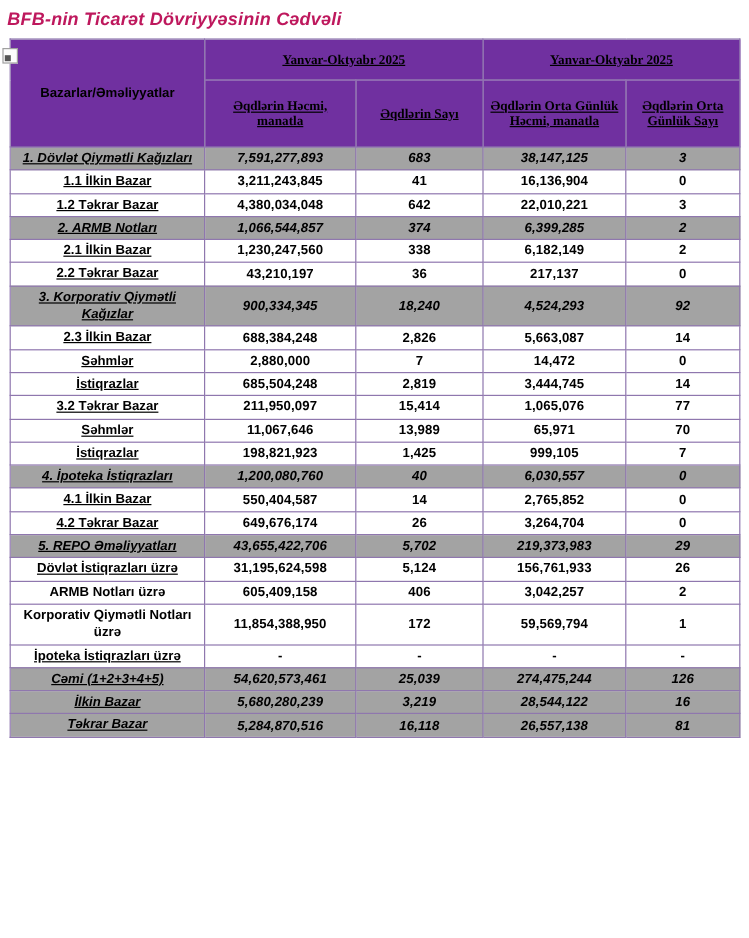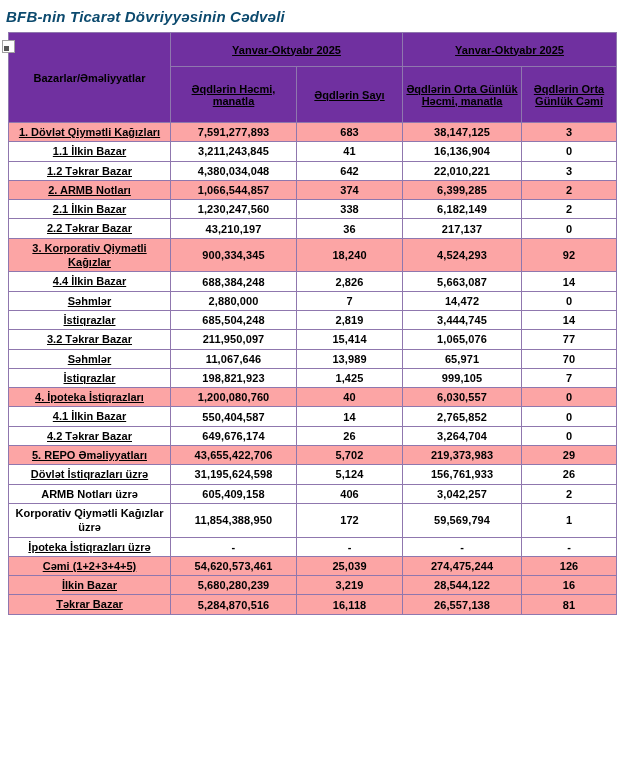--- a/index.html
+++ b/index.html
@@ -5,21 +5,21 @@
   * { box-sizing: border-box; }
   html, body {
     margin: 0; padding: 0;
     width: 624px; height: 782px;
     background: #ffffff;
     font-family: "Liberation Sans", "DejaVu Sans", sans-serif;
     overflow: hidden;
   }
   .page { position: relative; width: 624px; height: 782px; }
   .doc-title {
-    color: #0c4a6e;
+    color: #be185d;
     font-weight: bold;
     font-style: italic;
     font-size: 15px;
     margin: 8px 16px 0 6px;
     letter-spacing: 0.2px;
   }
   .handle-icon {
     position: absolute;
     left: 2px; top: 32px;
     width: 13px; height: 13px;
@@ -54,23 +54,23 @@
     color: #ffffff;
   }
   thead tr.group-row th { height: 34px; }
   thead tr.sub-row th { height: 56px; }
   th.corner {
     text-align: left;
     padding-left: 5px;
     font-size: 11.5px;
     margin-top: 42px;
   }
-  .hdr-u { text-decoration: underline; }
+  .hdr-u { text-decoration: underline; font-family: Liberation Serif, serif; }
   tbody td { height: 17px; background: #ffffff; }
-  tbody tr.section td { background: #fca5a5; }
+  tbody tr.section td { background: #a3a3a3; font-style: italic; }
   tbody td.label.u { text-decoration: underline; }
   tbody td.label { line-height: 1.3; }
   tbody td.num { letter-spacing: 0.1px; }
 </style>
 </head>
 <body>
 
 <div class="page">
 
   <div class="doc-title">BFB-nin Ticarət Dövriyyəsinin Cədvəli</div>
@@ -99,21 +99,21 @@
         <th>
           <span class="hdr-u">Əqdlərin Həcmi, manatla</span>
         </th>
         <th>
           <span class="hdr-u">Əqdlərin Sayı</span>
         </th>
         <th>
           <span class="hdr-u">Əqdlərin Orta Günlük Həcmi, manatla</span>
         </th>
         <th>
-          <span class="hdr-u">Əqdlərin Orta Günlük Cəmi</span>
+          <span class="hdr-u">Əqdlərin Orta Günlük Sayı</span>
         </th>
       </tr>
     </thead>
     <tbody>
         <tr class="section">
           <td class="label u">1. Dövlət Qiymətli Kağızları</td>
           <td class="num">7,591,277,893</td>
           <td class="num">683</td>
           <td class="num">38,147,125</td>
           <td class="num">3</td>
@@ -154,21 +154,21 @@
           <td class="num">0</td>
         </tr>
         <tr class="section">
           <td class="label u">3. Korporativ Qiymətli Kağızlar</td>
           <td class="num">900,334,345</td>
           <td class="num">18,240</td>
           <td class="num">4,524,293</td>
           <td class="num">92</td>
         </tr>
         <tr>
-          <td class="label u">4.4 İlkin Bazar</td>
+          <td class="label u">2.3 İlkin Bazar</td>
           <td class="num">688,384,248</td>
           <td class="num">2,826</td>
           <td class="num">5,663,087</td>
           <td class="num">14</td>
         </tr>
         <tr>
           <td class="label u">Səhmlər</td>
           <td class="num">2,880,000</td>
           <td class="num">7</td>
           <td class="num">14,472</td>
@@ -238,21 +238,21 @@
           <td class="num">26</td>
         </tr>
         <tr>
           <td class="label">ARMB Notları üzrə</td>
           <td class="num">605,409,158</td>
           <td class="num">406</td>
           <td class="num">3,042,257</td>
           <td class="num">2</td>
         </tr>
         <tr>
-          <td class="label">Korporativ Qiymətli Kağızlar üzrə</td>
+          <td class="label">Korporativ Qiymətli Notları üzrə</td>
           <td class="num">11,854,388,950</td>
           <td class="num">172</td>
           <td class="num">59,569,794</td>
           <td class="num">1</td>
         </tr>
         <tr>
           <td class="label u">İpoteka İstiqrazları üzrə</td>
           <td class="num">-</td>
           <td class="num">-</td>
           <td class="num">-</td>

